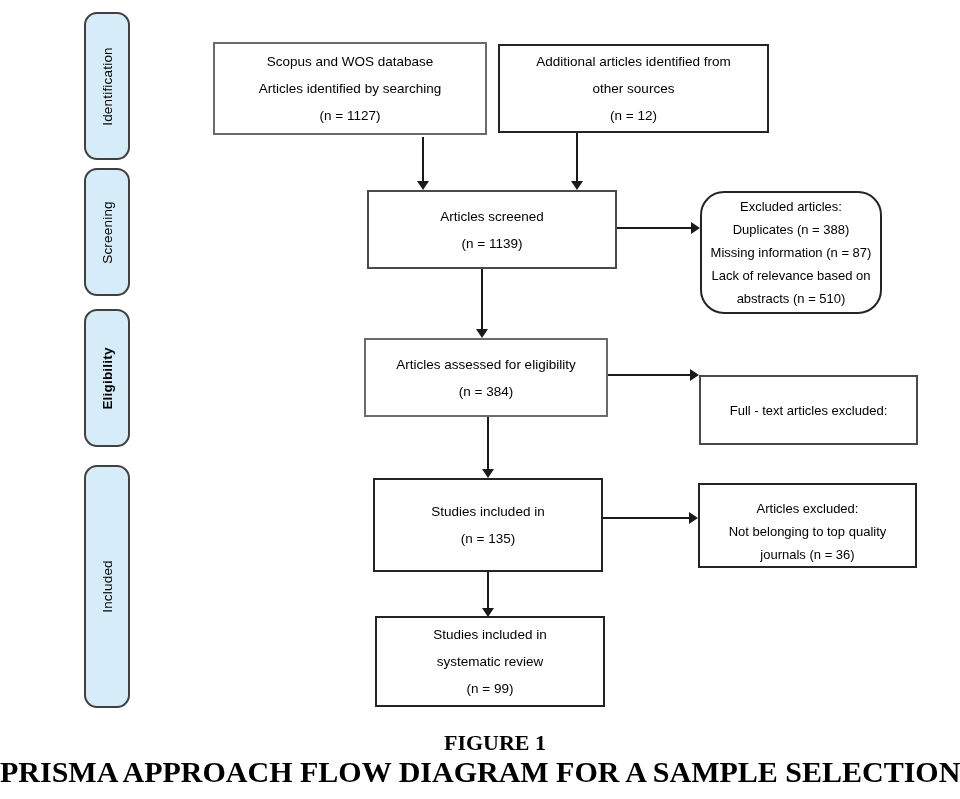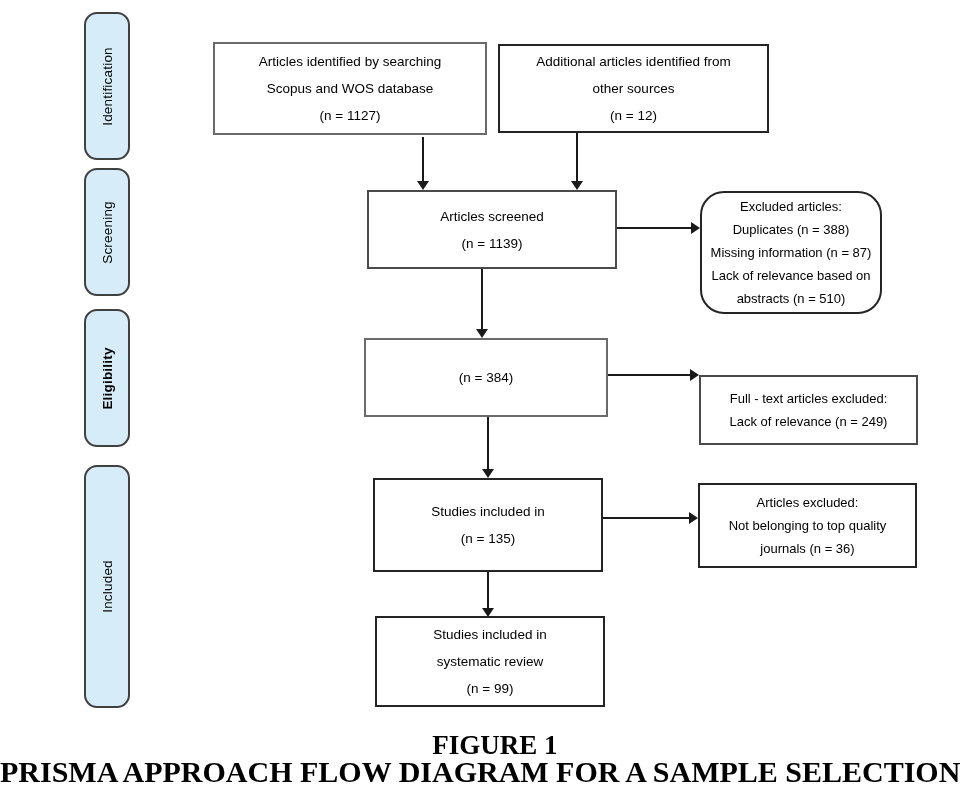--- a/index.html
+++ b/index.html
@@ -58,21 +58,21 @@
     border-left:9px solid #1a1a1a;
   }
   
   .cap{
     position:absolute;
     font-family:"Liberation Serif", serif;
     font-weight:700;
     text-align:center;
     white-space:nowrap;
   }
-  .cap-title{left:60px;width:870px;top:730px;font-size:27px;}
+  .cap-title{left:60px;width:870px;top:730px;font-size:22px;}
   .cap-subtitle{left:0px;width:916px;top:755px;font-size:30px;}
 </style>
 </head>
 <body>
 
 <div class="canvas" style="--stage-fill: #d6ecf8; --stage-border: #404040;">
 
   <div class="stage" style="left:84px;top:12px;height:148px;">
     <span class="rot">Identification</span>
   </div>
@@ -80,22 +80,22 @@
     <span class="rot">Screening</span>
   </div>
   <div class="stage bold" style="left:84px;top:309px;height:138px;">
     <span class="rot">Eligibility</span>
   </div>
   <div class="stage" style="left:84px;top:465px;height:243px;">
     <span class="rot">Included</span>
   </div>
 
   <div class="fbox border-gray" style="left:213px;top:42px;width:274px;height:93px;">
+      <div class="line">Scopus and WOS database</div>
       <div class="line">Articles identified by searching</div>
-      <div class="line">Scopus and WOS database</div>
       <div class="line">(n = 1127)</div>
     </div>
   <div class="fbox border-dark" style="left:498px;top:44px;width:271px;height:89px;">
       <div class="line">Additional articles identified from</div>
       <div class="line">other sources</div>
       <div class="line">(n = 12)</div>
     </div>
 
   <div class="fbox border-mid" style="left:367px;top:190px;width:250px;height:79px;">
       <div class="line">Articles screened</div>
@@ -103,32 +103,32 @@
     </div>
   <div class="fbox border-dark narrow" style="left:700px;top:191px;width:182px;height:123px;border-radius:24px;">
       <div class="line">Excluded articles:</div>
       <div class="line">Duplicates (n = 388)</div>
       <div class="line">Missing information (n = 87)</div>
       <div class="line">Lack of relevance based on</div>
       <div class="line">abstracts (n = 510)</div>
     </div>
 
   <div class="fbox border-gray" style="left:364px;top:338px;width:244px;height:79px;">
+      <div class="line">Articles assessed for eligibility</div>
       <div class="line">(n = 384)</div>
     </div>
   <div class="fbox border-mid narrow" style="left:699px;top:338px;width:219px;height:70px;margin-top:37px;">
       <div class="line">Full - text articles excluded:</div>
-      <div class="line">Lack of relevance (n = 249)</div>
     </div>
 
   <div class="fbox border-dark" style="left:373px;top:478px;width:230px;height:94px;">
       <div class="line">Studies included in</div>
       <div class="line">(n = 135)</div>
     </div>
-  <div class="fbox border-dark narrow" style="left:698px;top:483px;width:219px;height:85px;">
+  <div class="fbox border-dark narrow" style="left:698px;top:483px;width:219px;height:85px;justify-content:flex-end;">
       <div class="line">Articles excluded:</div>
       <div class="line">Not belonging to top quality</div>
       <div class="line">journals (n = 36)</div>
     </div>
   <div class="fbox border-dark" style="left:375px;top:616px;width:230px;height:91px;">
       <div class="line">Studies included in</div>
       <div class="line">systematic review</div>
       <div class="line">(n = 99)</div>
     </div>
 

